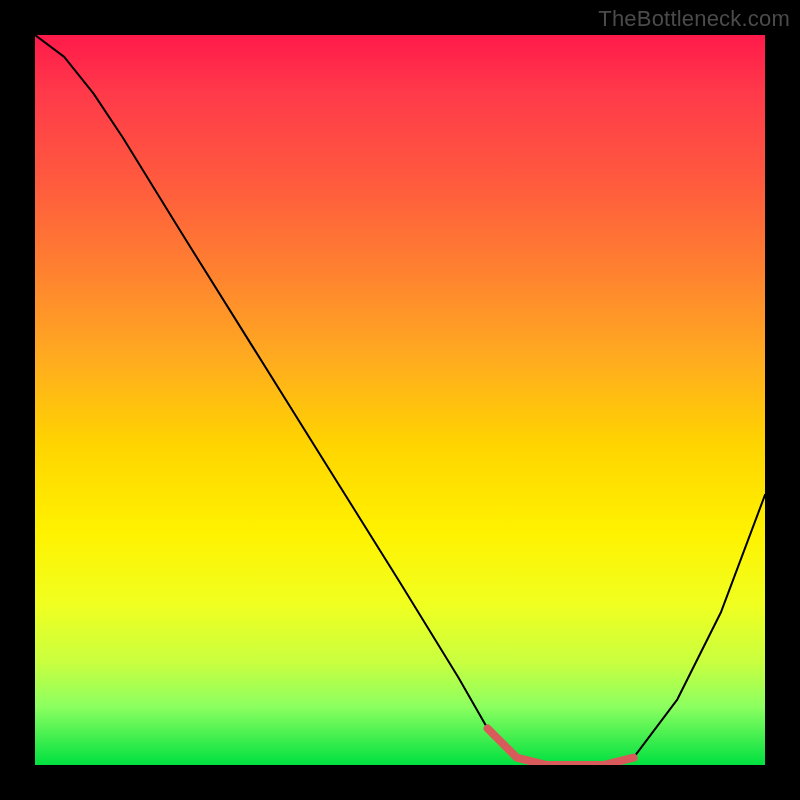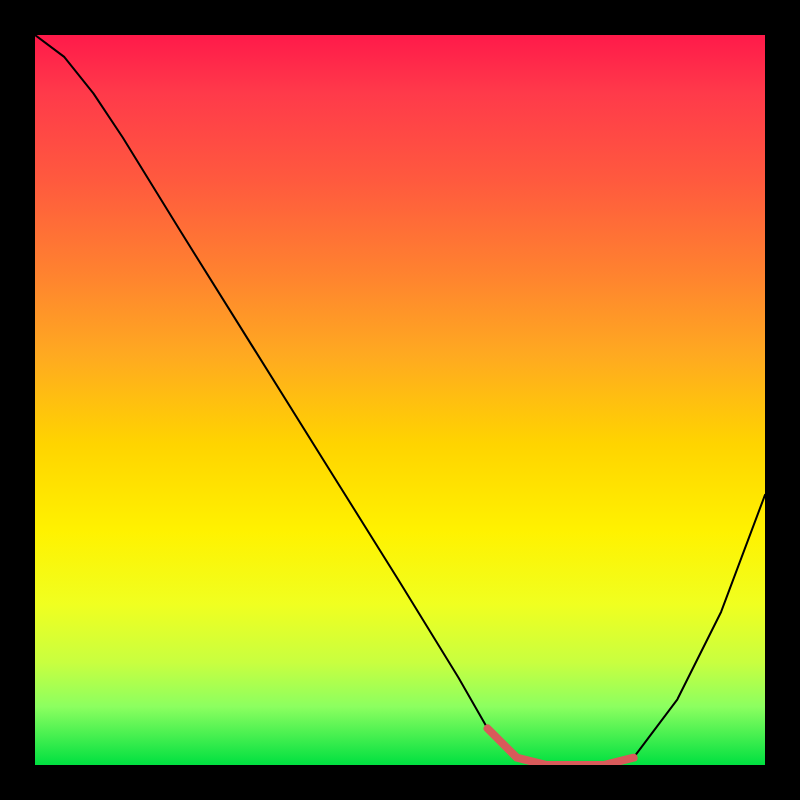--- a/index.html
+++ b/index.html
@@ -52,20 +52,21 @@
     left: 0;
     top: 0;
     width: 730px;
     height: 730px;
   }
 </style>
 </head>
 <body>
 
 <div class="frame">
+  <div class="watermark">TheBottleneck.com</div>
 
   <div class="plot">
     <svg class="curve" viewBox="0 0 730 730" preserveAspectRatio="none">
       <path id="curve-path" fill="none" stroke="#000000" stroke-width="2" stroke-linecap="round" stroke-linejoin="round" d="M0.0 0.0 L29.2 21.9 L58.4 58.4 L87.6 102.2 L146.0 197.1 L219.0 313.9 L292.0 430.7 L365.0 547.5 L423.4 642.4 L452.6 693.5 L481.8 722.7 L511.0 730.0 L540.2 730.0 L569.4 730.0 L598.6 722.7 L642.4 664.3 L686.2 576.7 L730.0 459.9"></path>
       <path id="highlight-path" fill="none" stroke="#d85a5a" stroke-width="8" stroke-linecap="round" stroke-linejoin="round" d="M452.6 693.5 L481.8 722.7 L511.0 730.0 L540.2 730.0 L569.4 730.0 L598.6 722.7"></path>
     </svg>
   </div>
 </div>
 
 </body></html>

